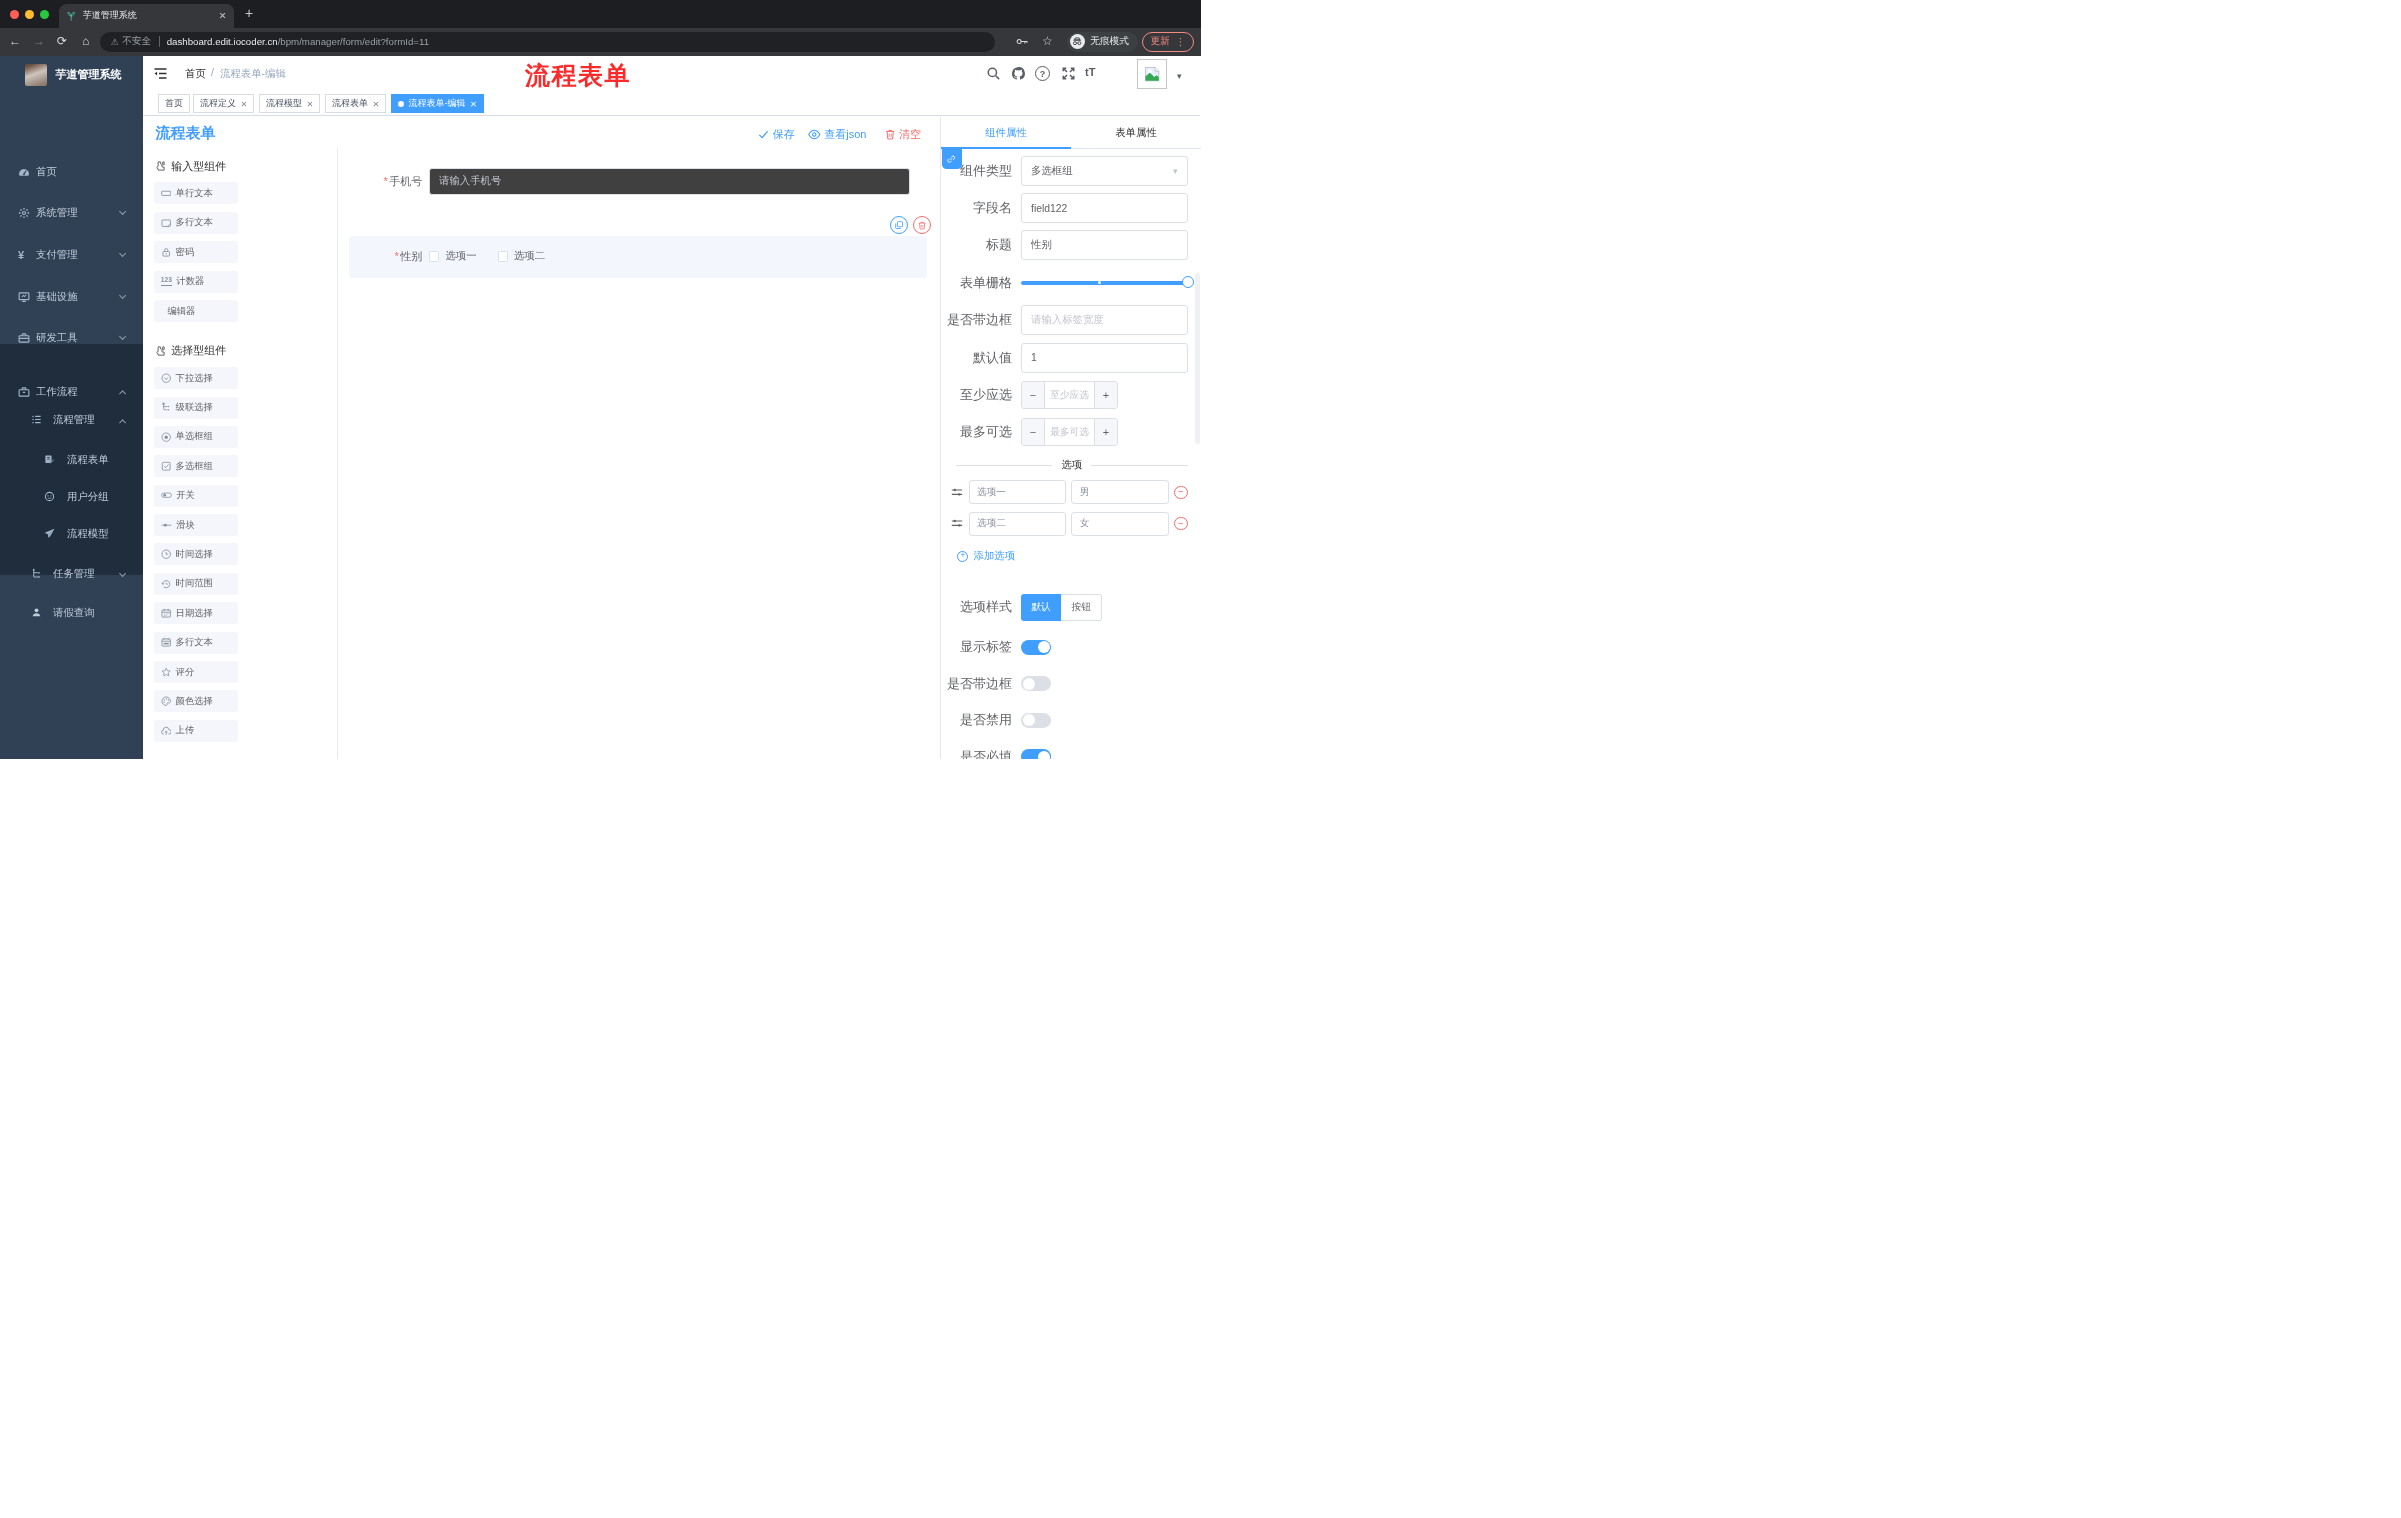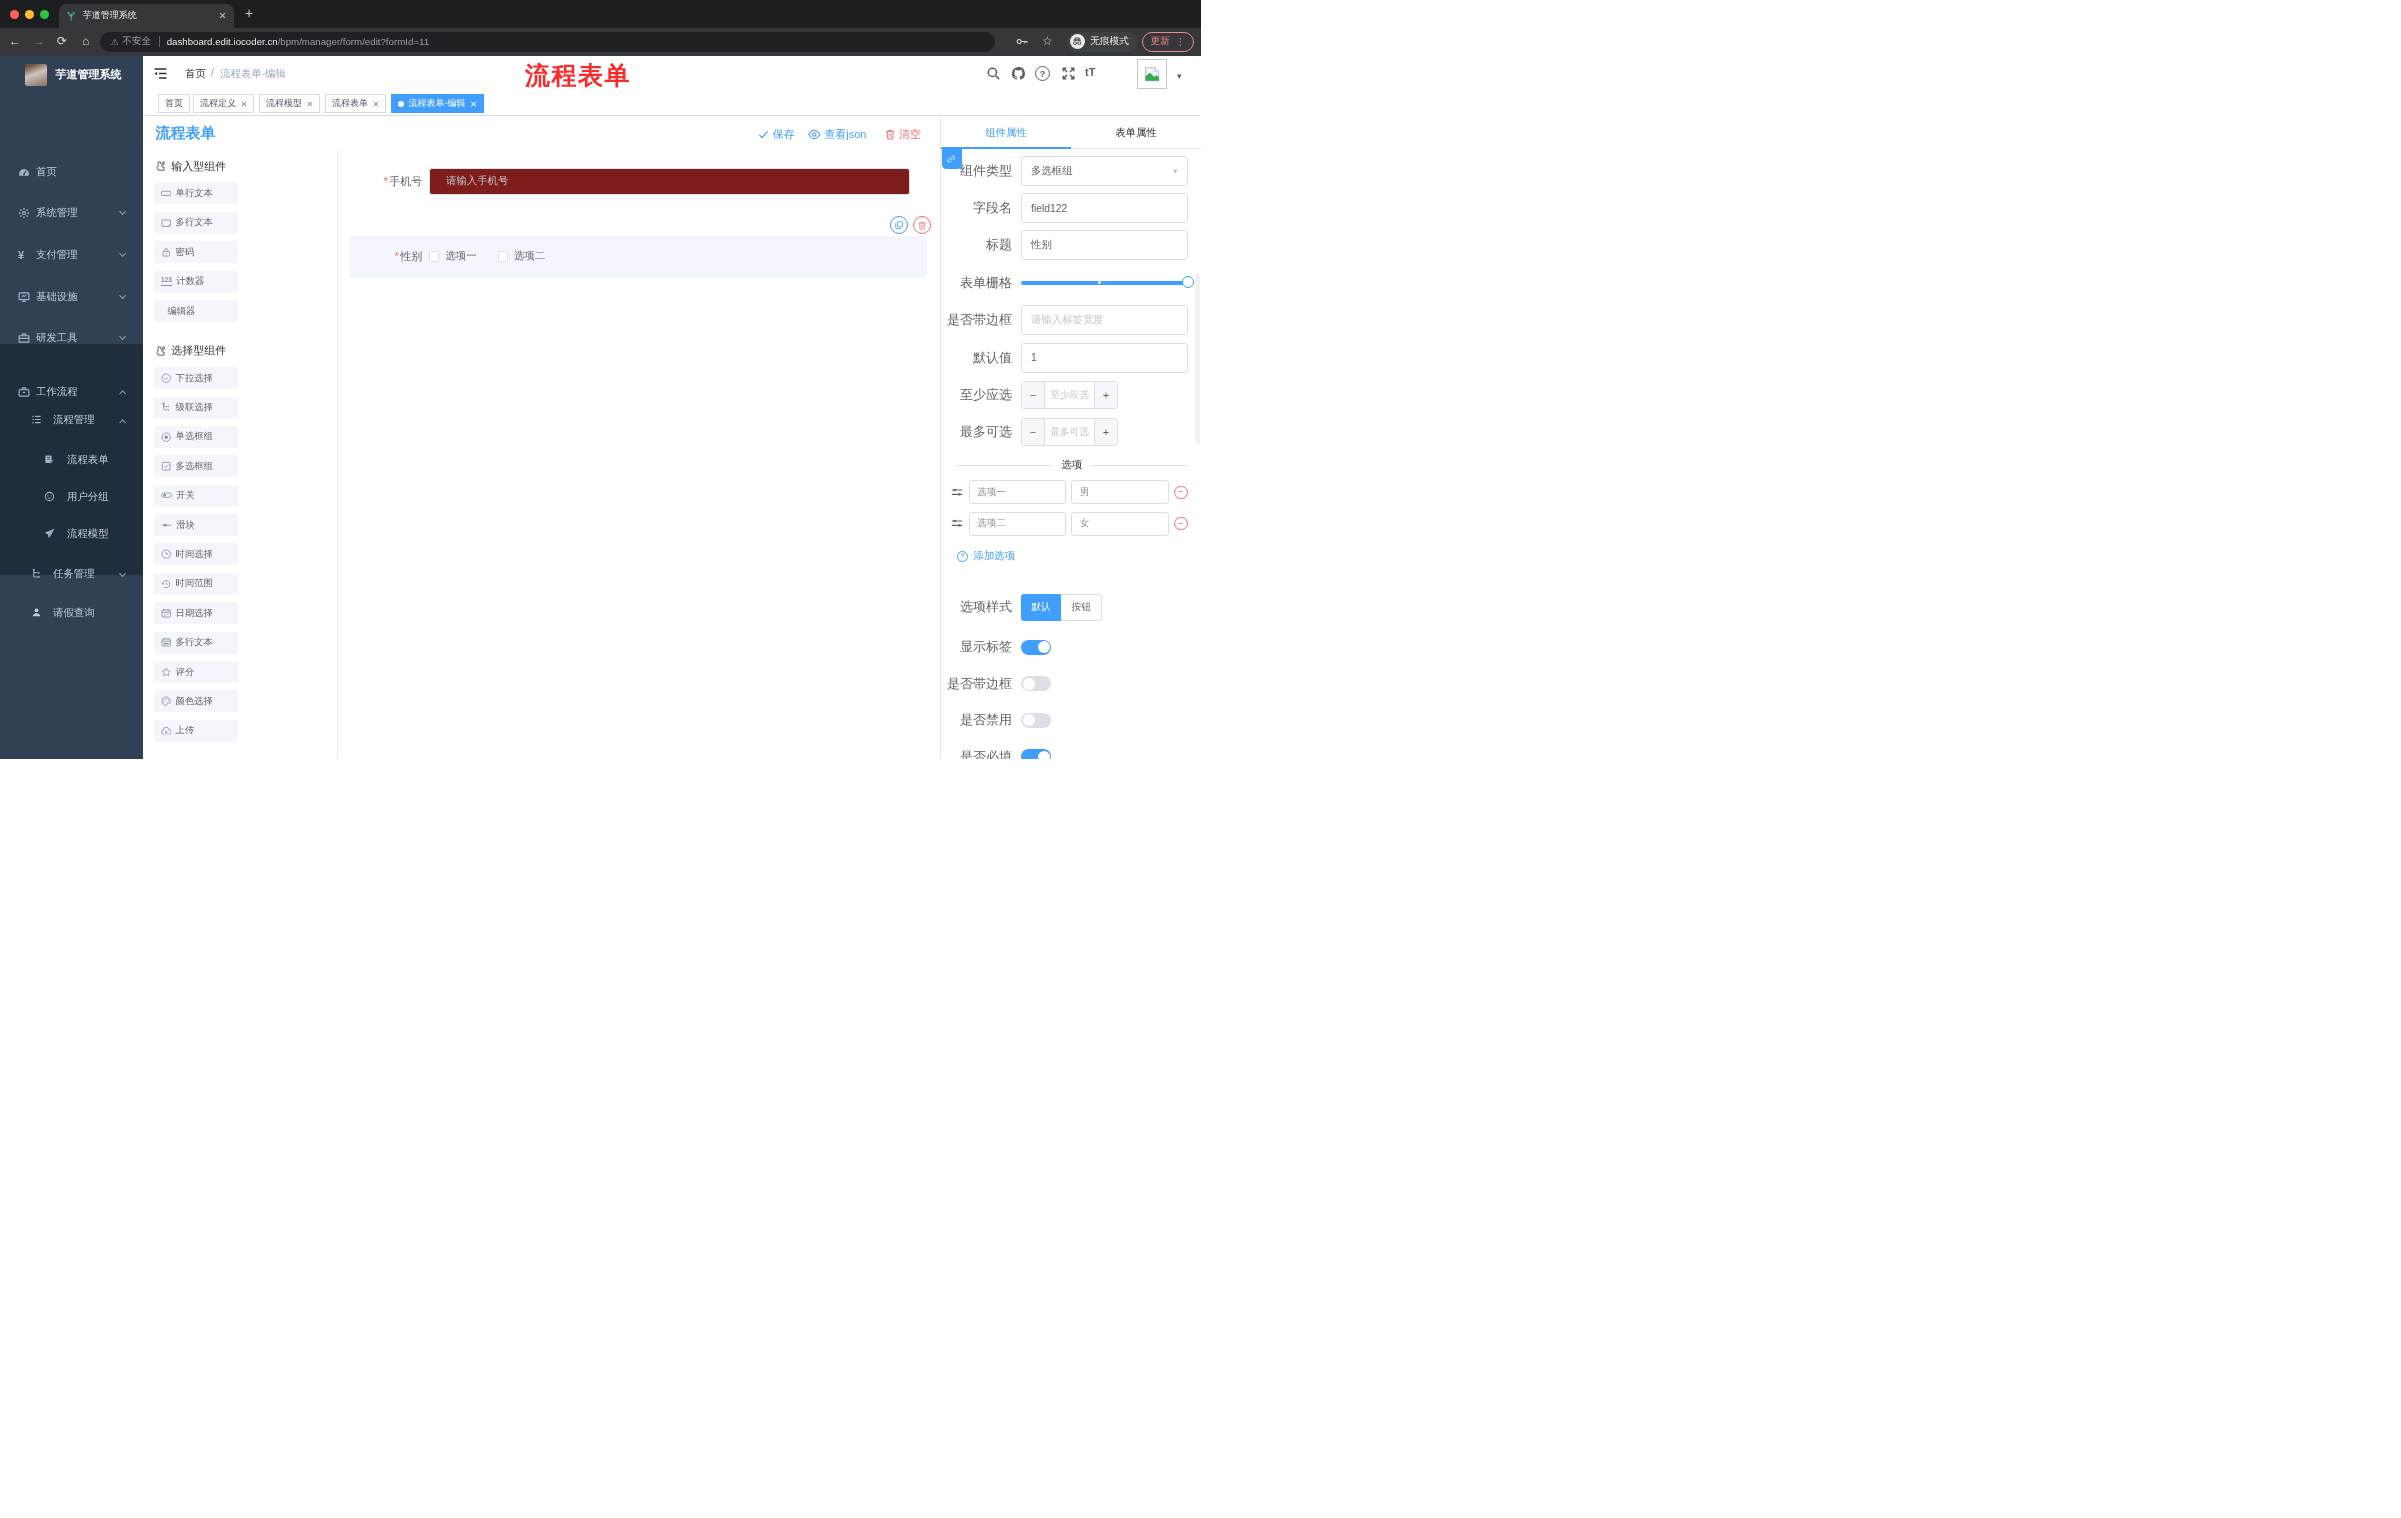--- a/index.html
+++ b/index.html
@@ -60,21 +60,21 @@
 .act.blue{color:#409eff}.act.red{color:#f56c6c}
 
 #lpanel{position:absolute;left:143px;top:149px;width:195px;height:610px;background:#fff;border-right:0.7px solid #e8eaf0;padding:10.4px 10.4px 0 11px;overflow:hidden}
 .grp-h{display:flex;align-items:center;gap:5.2px;color:#303133;font-size:11px;height:13.4px}
 .grp-h svg{color:#606266}
 .grid{display:flex;flex-wrap:wrap;gap:7.4px 5.2px;margin-top:9.7px}
 .cbtn{width:84px;height:22px;background:#f4f6fc;border-radius:3px;display:flex;align-items:center;padding-left:6.7px;gap:4.5px;font-size:9.3px;color:#606266;cursor:grab}
 .cbtn svg,.cbtn .tico{color:#86909c;flex:0 0 auto}
 .tico{font-size:6.7px;font-weight:bold;line-height:6.7px;border-bottom:1.1px solid #86909c;padding-bottom:0.7px}
 .req{color:#f56c6c;margin-right:1.5px}
-.inp{border:0.7px solid #dcdfe6;border-radius:3px;background:#7f1d1d;color:#606266;font-size:10.4px;display:flex;align-items:center;padding:0 16px}
+.inp{border:0.7px solid #dcdfe6;border-radius:3px;background:#404040;color:#606266;font-size:10.4px;display:flex;align-items:center;padding:0 9px}
 
 #canvas{position:absolute;left:338px;top:149px;width:602px;height:610px;background:#fff;padding-top:18.6px}
 .frow{display:flex;align-items:center}
 .flab{width:91px;text-align:right;padding-right:6.7px;font-size:11px;color:#606266;white-space:nowrap}
 #phone-input{margin:0;width:481px;height:27px;color:#c0c4cc}
 #sel-wrap{position:relative;margin:41px 13.4px 0 11px;height:42px;background:#f4f6fd;border-radius:3px}
 #sel-actions{position:absolute;right:-4.5px;top:-19.3px;display:flex;gap:5.2px}
 .cir{width:18px;height:18px;border-radius:50%;background:#fff;display:flex;align-items:center;justify-content:center;cursor:pointer}
 .cir.blue{border:0.7px solid #409eff;color:#409eff}
 .cir.red{border:0.7px solid #f56c6c;color:#f56c6c}

